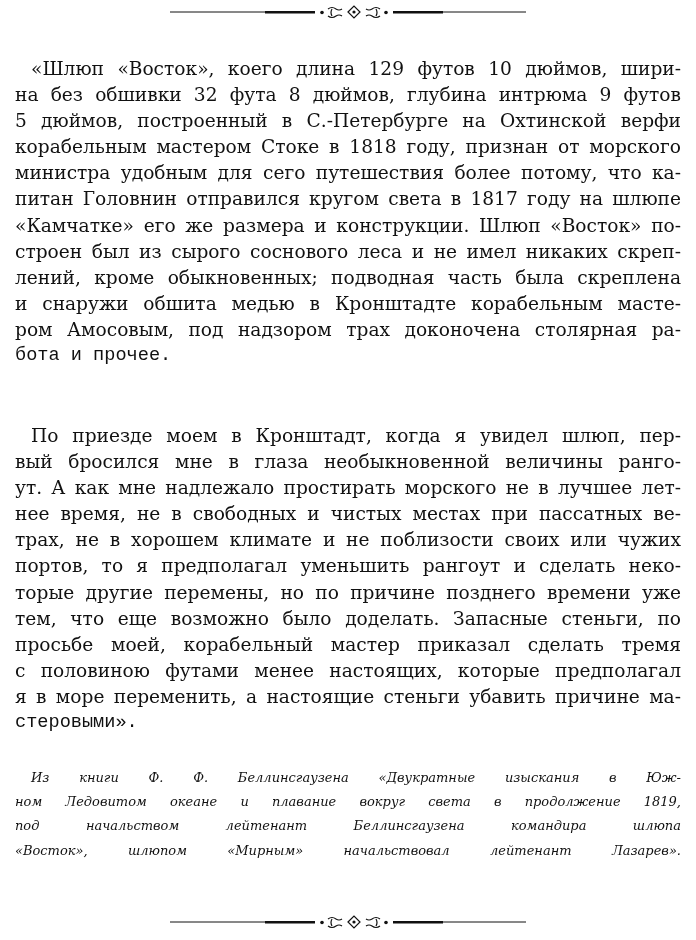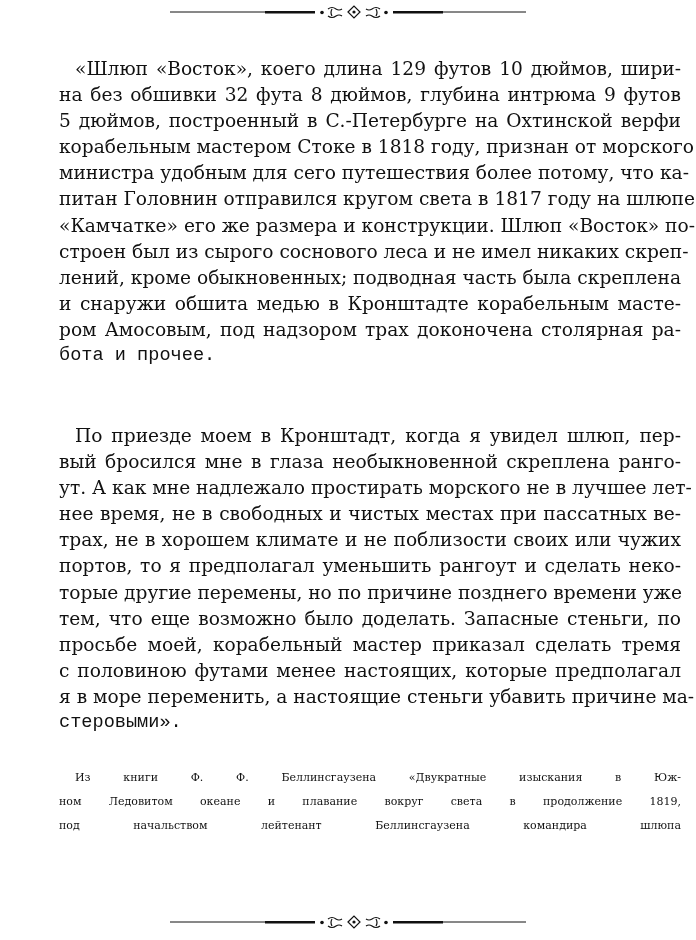--- a/index.html
+++ b/index.html
@@ -2,26 +2,26 @@
 <html><head>
 <meta charset="utf-8">
 <style>
   html, body { margin: 0; padding: 0; background: #ffffff; }
   body { width: 696px; height: 940px; position: relative; overflow: hidden; color: #111; }
   .ornament { position: absolute; left: 170px; width: 356px; height: 14px; }
   .ornament.top { top: 5px; }
   .ornament.bottom { top: 915px; }
   .ornament svg { display: block; }
   .text { position: absolute; left: 15px; width: 666px; font-family: "DejaVu Serif", "Liberation Serif", serif; font-size: 18.6px; }
-  .line { height: 26.1px; line-height: 26.1px; white-space: nowrap; text-align: justify; text-align-last: justify; margin-left: 44px; }
+  .line { height: 26.1px; line-height: 26.1px; white-space: nowrap; text-align: justify; text-align-last: justify; }
   .line.last { text-align-last: left; font-family: Liberation Mono, monospace; }
   .line.indent { padding-left: 16px; }
   .p1 { top: 56px; }
   .p2 { top: 423px; }
-  .p3 { top: 766px; font-size: 11px; }
+  .p3 { top: 766px; font-style: italic; font-size: 13px; }
   .p3 .line { height: 24.2px; line-height: 24.2px; }
 </style>
 </head>
 <body>
 
 <div class="ornament top">
   <svg width="356" height="14" viewBox="0 0 356 14">
     <line x1="0" y1="7" x2="145" y2="7" stroke="#111" stroke-width="1"></line>
     <rect x="95" y="6" width="50" height="2.5" fill="#111"></rect>
     <circle cx="152" cy="7.5" r="1.8" fill="#111"></circle>
@@ -45,37 +45,38 @@
   <div class="line">«Камчатке» его же размера и конструкции. Шлюп «Восток» по-</div>
   <div class="line">строен был из сырого соснового леса и не имел никаких скреп-</div>
   <div class="line">лений, кроме обыкновенных; подводная часть была скреплена</div>
   <div class="line">и снаружи обшита медью в Кронштадте корабельным масте-</div>
   <div class="line">ром Амосовым, под надзором трах доконочена столярная ра-</div>
   <div class="line last">бота и прочее.</div>
 </div>
 
 <div class="text p2">
   <div class="line indent">По приезде моем в Кронштадт, когда я увидел шлюп, пер-</div>
-  <div class="line">вый бросился мне в глаза необыкновенной скреплена ранго-</div>
+  <div class="line">вый бросился мне в глаза необыкновенной величины ранго-</div>
   <div class="line">ут. А как мне надлежало простирать морского не в лучшее лет-</div>
   <div class="line">нее время, не в свободных и чистых местах при пассатных ве-</div>
   <div class="line">трах, не в хорошем климате и не поблизости своих или чужих</div>
   <div class="line">портов, то я предполагал уменьшить рангоут и сделать неко-</div>
   <div class="line">торые другие перемены, но по причине позднего времени уже</div>
   <div class="line">тем, что еще возможно было доделать. Запасные стеньги, по</div>
   <div class="line">просьбе моей, корабельный мастер приказал сделать тремя</div>
   <div class="line">с половиною футами менее настоящих, которые предполагал</div>
   <div class="line">я в море переменить, а настоящие стеньги убавить причине ма-</div>
   <div class="line last">стеровыми».</div>
 </div>
 
 <div class="text p3">
   <div class="line indent">Из книги Ф. Ф. Беллинсгаузена «Двукратные изыскания в Юж-</div>
   <div class="line">ном Ледовитом океане и плавание вокруг света в продолжение 1819,</div>
   <div class="line">под начальством лейтенант Беллинсгаузена командира шлюпа</div>
+  <div class="line">«Восток», шлюпом «Мирным» начальствовал лейтенант Лазарев».</div>
 </div>
 
 <div class="ornament bottom">
   <svg width="356" height="14" viewBox="0 0 356 14">
     <line x1="0" y1="7" x2="145" y2="7" stroke="#111" stroke-width="1"></line>
     <rect x="95" y="6" width="50" height="2.5" fill="#111"></rect>
     <circle cx="152" cy="7.5" r="1.8" fill="#111"></circle>
     <path d="M158 4 q4 -3 8 0 q3 2 6 0 M158 11 q4 3 8 0 q3 -2 6 0 M162 4 q-2 3.5 0 7" fill="none" stroke="#111" stroke-width="1.2"></path>
     <path d="M178 7 l6 -6 l6 6 l-6 6 z" fill="none" stroke="#111" stroke-width="1.2"></path>
     <circle cx="184" cy="7" r="1.6" fill="#111"></circle>

